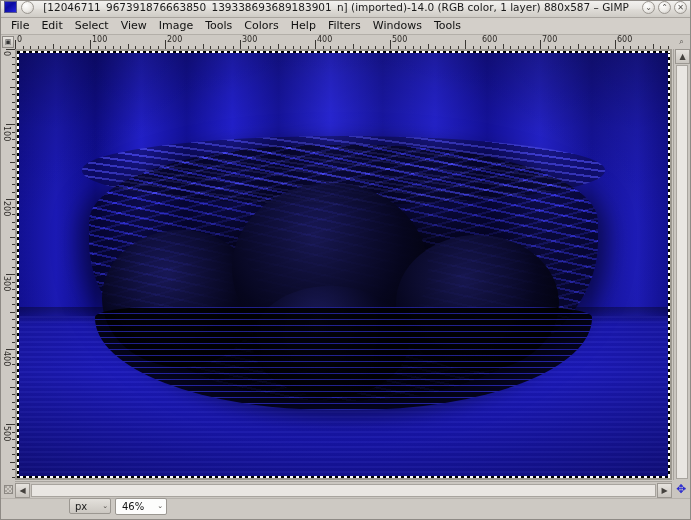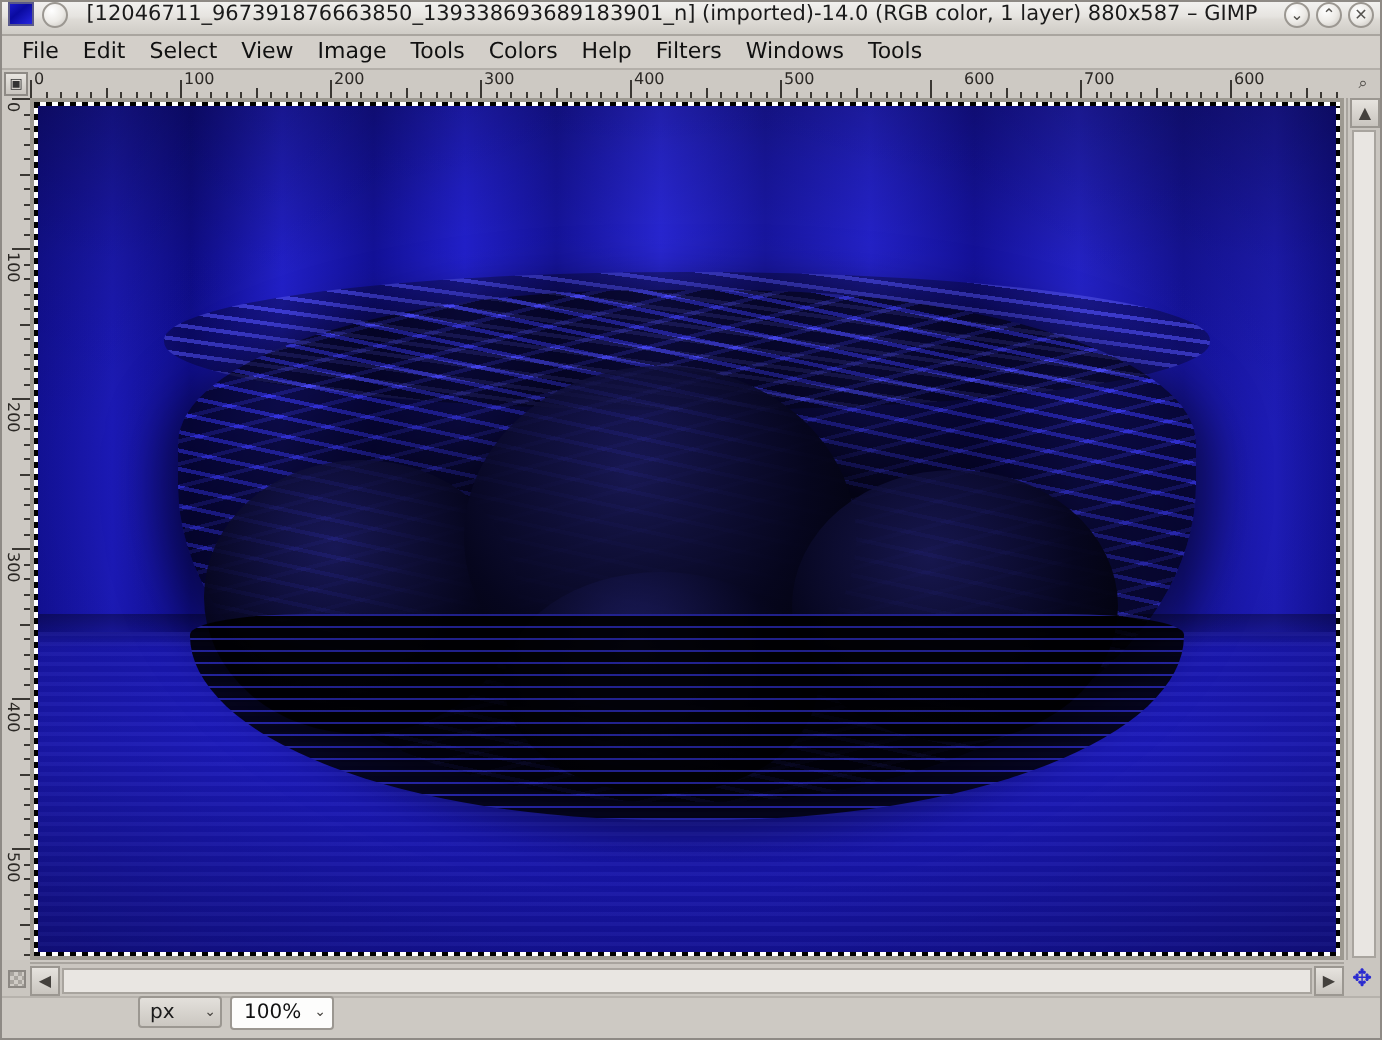--- a/index.html
+++ b/index.html
@@ -556,19 +556,19 @@
     </div>
   </div>
 
   <div class="statusbar">
     <div style="width:60px;flex:0 0 auto;"></div>
     <div class="unit-combo">
       <span>px</span>
       <span class="caret">⌄</span>
     </div>
     <div class="zoom-combo">
-      <span>100%</span>
+      <span>46%</span>
       <span class="caret">⌄</span>
     </div>
     <div class="statusbar-spacer"></div>
   </div>
 
 </div>
 
 </body></html>

